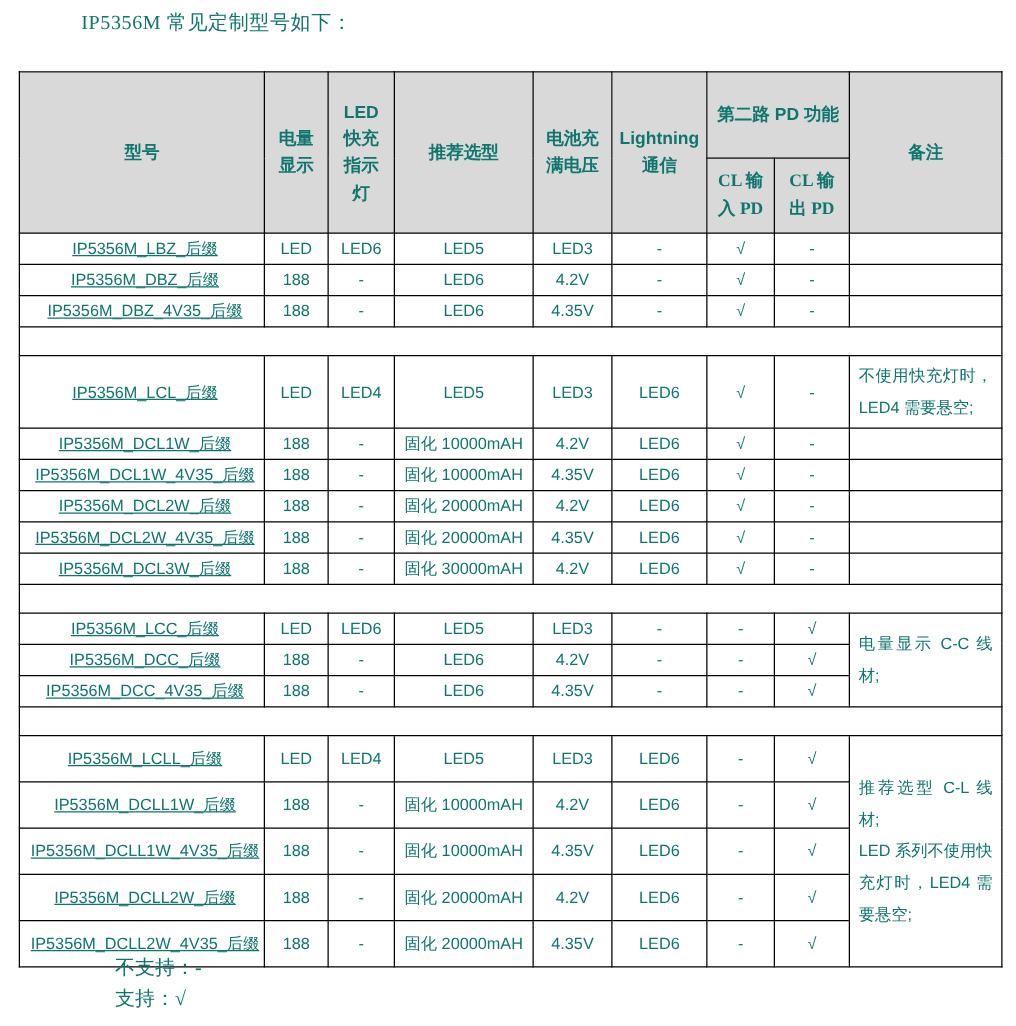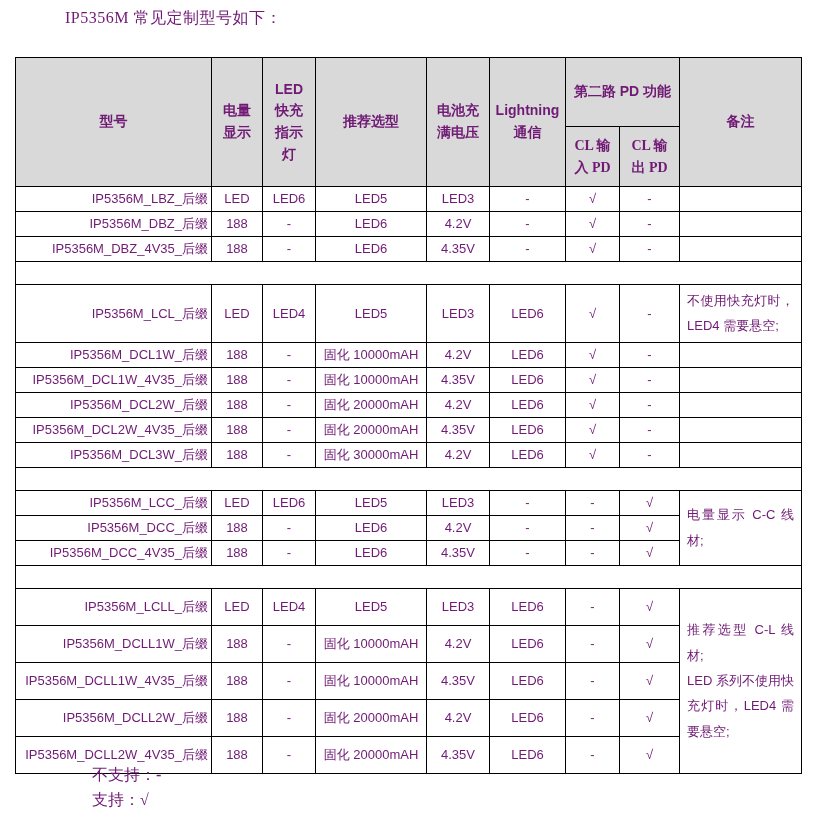--- a/index.html
+++ b/index.html
@@ -3,21 +3,21 @@
 <meta charset="utf-8">
 <style>
   * { box-sizing: border-box; }
   html, body { margin: 0; padding: 0; background: #ffffff; }
   .page {
     position: relative;
     width: 813px;
     height: 821px;
     background: #ffffff;
     font-family: "Liberation Sans", sans-serif;
-    color: #701a75;
+    color: #0f766e;
     overflow: hidden;
   }
   .doc-title {
     position: absolute;
     left: 65px;
     top: 8px;
     font-family: "Liberation Serif", "DejaVu Serif", serif;
     font-size: 16px;
     letter-spacing: 0.5px;
     white-space: nowrap;
@@ -52,22 +52,23 @@
   .spec-table td {
     font-size: 13px;
     text-align: center;
     vertical-align: middle;
     padding: 2px 3px;
     height: 25px;
     line-height: 1.35;
     background: #ffffff;
   }
   td.model-cell {
-    text-align: right;
+    text-align: center;
     padding-left: 8px;
+    text-decoration: underline;
   }
   td.remark-cell {
     text-align: justify;
     padding: 3px 7px;
     line-height: 1.95;
     white-space: pre-wrap;
     vertical-align: middle;
   }
   tr.gap-row td { height: 23px; padding: 0; }
   tr.tall-row td { height: 37px; }

